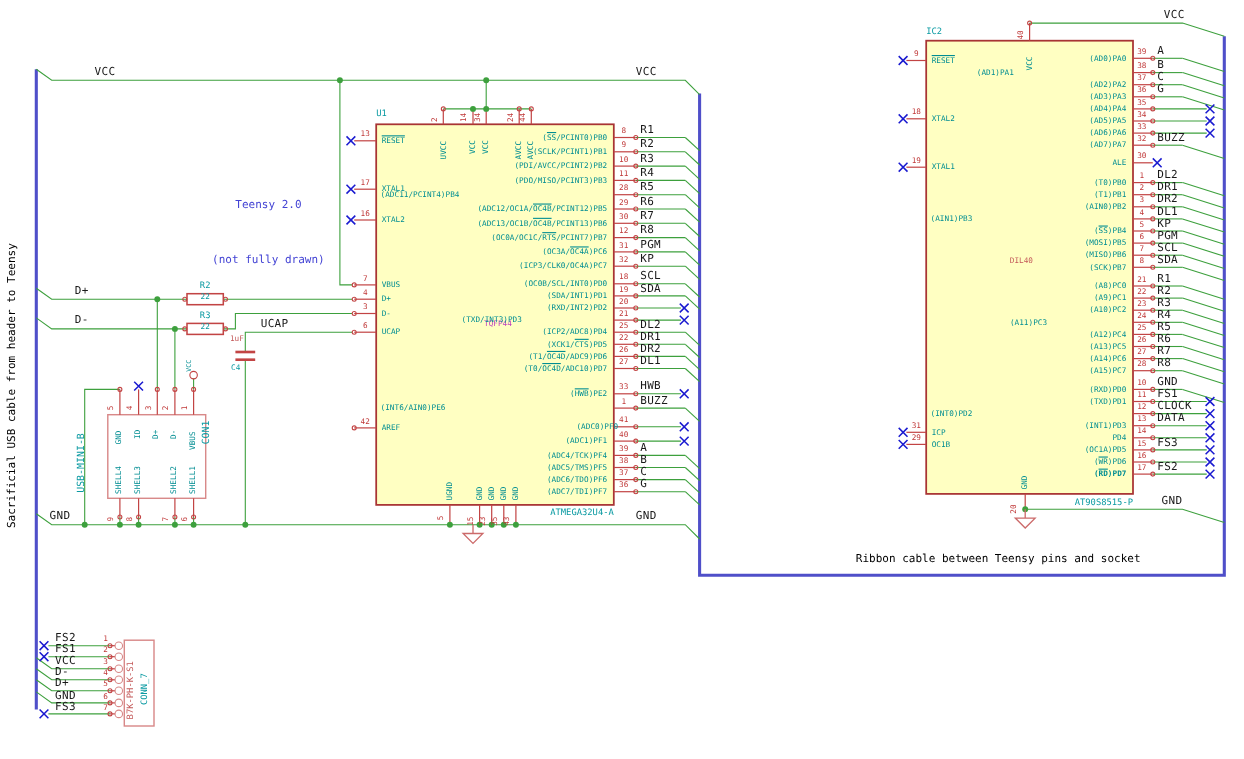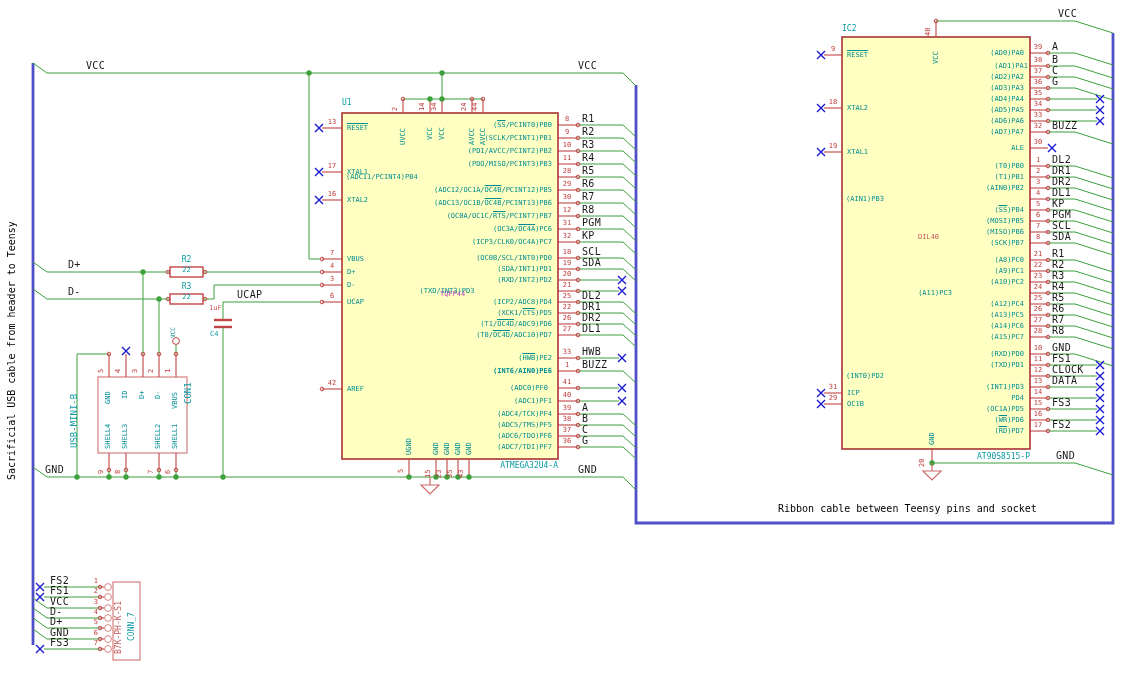--- a/index.html
+++ b/index.html
@@ -411,20 +411,24 @@
         <circle cx="932" cy="463" r="2.7" fill="#3da03d"></circle>
         <line x1="430" y1="477" x2="430" y2="485" stroke="#cc6a6a" stroke-width="1.2"></line>
         <path d="M421 485L439 485L430 494Z" fill="none" stroke="#cc6a6a" stroke-width="1.2"></path>
         <line x1="932" y1="463" x2="932" y2="471" stroke="#cc6a6a" stroke-width="1.2"></line>
         <path d="M923 471L941 471L932 480Z" fill="none" stroke="#cc6a6a" stroke-width="1.2"></path>
       </g>
   </svg>
 
   <div id="note-sacrificial" class="v note" style="left:6px;top:212px;height:268px;width:12px"><span>Sacrificial USB cable from header to Teensy</span></div>
 
+  <div style="left: 188px; top: 143px; width: 112px; text-align: center; color: rgb(67, 67, 212);">
+    <div class="note" style="position:static">Teensy 2.0</div>
+    <div class="note" style="position:static">(not fully drawn)</div>
+  </div>
 
   <div class="note" style="left:778px;top:503px">Ribbon cable between Teensy pins and socket</div>
 
   <div class="ref" style="left:342px;top:98px">U1</div>
   <div class="fpm" style="left:440px;top:290px;color:var(--footprint_magenta)">TQFP44</div>
   <div class="ref" style="left:430px;top:461px;width:128px;text-align:right">ATMEGA32U4-A</div>
 
   <div class="ref" style="left:842px;top:24px">IC2</div>
   <div class="fpm" style="left:918px;top:233px;color:var(--footprint_pink)">DIL40</div>
   <div class="ref" style="left:900px;top:452px;width:130px;text-align:right">AT90S8515-P</div>
@@ -508,24 +512,24 @@
     <div class="pnum" style="left: 558px; top: 314px; width: 18px; text-align: center;">26</div>
     <div class="pn" style="left: 346px; top: 320px; width: 206px; text-align: right;"><span>(T1/</span><span class="ov">OC4D</span><span>/ADC9)PD6</span></div>
     <div class="nl" style="left: 582px; top: 312px;"><span>DR2</span></div>
     <div class="pnum" style="left: 558px; top: 325px; width: 18px; text-align: center;">27</div>
     <div class="pn" style="left: 346px; top: 331px; width: 206px; text-align: right;"><span>(T0/</span><span class="ov">OC4D</span><span>/ADC10)PD7</span></div>
     <div class="nl" style="left: 582px; top: 323px;"><span>DL1</span></div>
     <div class="pnum" style="left: 558px; top: 348px; width: 18px; text-align: center;">33</div>
     <div class="pn" style="left: 346px; top: 354px; width: 206px; text-align: right;"><span>(</span><span class="ov">HWB</span><span>)PE2</span></div>
     <div class="nl" style="left: 582px; top: 346px;"><span>HWB</span></div>
     <div class="pnum" style="left: 558px; top: 361px; width: 18px; text-align: center;">1</div>
-    <div class="pn" style="left: 346px; top: 367px; width: 206px; text-align: right; font-weight: bold;"><span>(INT6/AIN0)PE6</span></div>
+    <div class="pn" style="left: 346px; top: 367px; width: 206px; "><span>(INT6/AIN0)PE6</span></div>
     <div class="nl" style="left: 582px; top: 359px;"><span>BUZZ</span></div>
     <div class="pnum" style="left: 558px; top: 378px; width: 18px; text-align: center;">41</div>
-    <div class="pn" style="left: 342px; top: 384px; width: 206px; text-align: right;"><span>(ADC0)PF0</span></div>
+    <div class="pn" style="left: 356px; top: 384px; width: 206px; text-align: right;"><span>(ADC0)PF0</span></div>
     <div class="pnum" style="left: 558px; top: 391px; width: 18px; text-align: center;">40</div>
     <div class="pn" style="left: 346px; top: 397px; width: 206px; text-align: right;"><span>(ADC1)PF1</span></div>
     <div class="pnum" style="left: 558px; top: 404px; width: 18px; text-align: center;">39</div>
     <div class="pn" style="left: 346px; top: 410px; width: 206px; text-align: right;"><span>(ADC4/TCK)PF4</span></div>
     <div class="nl" style="left: 582px; top: 402px;"><span>A</span></div>
     <div class="pnum" style="left: 558px; top: 415px; width: 18px; text-align: center;">38</div>
     <div class="pn" style="left: 346px; top: 421px; width: 206px; text-align: right;"><span>(ADC5/TMS)PF5</span></div>
     <div class="nl" style="left: 582px; top: 413px;"><span>B</span></div>
     <div class="pnum" style="left: 558px; top: 426px; width: 18px; text-align: center;">37</div>
     <div class="pn" style="left: 346px; top: 432px; width: 206px; text-align: right;"><span>(ADC6/TDO)PF6</span></div>
@@ -540,21 +544,21 @@
     <div class="pnum" style="left: 824px; top: 142px; width: 18px; text-align: center;">19</div>
     <div class="pn" style="left: 847px; top: 148px;"><span>XTAL1</span></div>
     <div class="pnum" style="left: 824px; top: 383px; width: 18px; text-align: center;">31</div>
     <div class="pn" style="left: 847px; top: 389px;"><span>ICP</span></div>
     <div class="pnum" style="left: 824px; top: 394px; width: 18px; text-align: center;">29</div>
     <div class="pn" style="left: 847px; top: 400px;"><span>OC1B</span></div>
     <div class="pnum" style="left: 1030px; top: 43px; width: 16px; text-align: center;">39</div>
     <div class="pn" style="left: 846px; top: 49px; width: 178px; text-align: right;"><span>(AD0)PA0</span></div>
     <div class="nl" style="left: 1052px; top: 41px;"><span>A</span></div>
     <div class="pnum" style="left: 1030px; top: 56px; width: 16px; text-align: center;">38</div>
-    <div class="pn" style="left: 850px; top: 62px; width: 178px; text-align: right;"><span>(AD1)PA1</span></div>
+    <div class="pn" style="left: 888px; top: 62px; width: 178px; "><span>(AD1)PA1</span></div>
     <div class="nl" style="left: 1052px; top: 54px;"><span>B</span></div>
     <div class="pnum" style="left: 1030px; top: 67px; width: 16px; text-align: center;">37</div>
     <div class="pn" style="left: 846px; top: 73px; width: 178px; text-align: right;"><span>(AD2)PA2</span></div>
     <div class="nl" style="left: 1052px; top: 65px;"><span>C</span></div>
     <div class="pnum" style="left: 1030px; top: 78px; width: 16px; text-align: center;">36</div>
     <div class="pn" style="left: 846px; top: 84px; width: 178px; text-align: right;"><span>(AD3)PA3</span></div>
     <div class="nl" style="left: 1052px; top: 76px;"><span>G</span></div>
     <div class="pnum" style="left: 1030px; top: 89px; width: 16px; text-align: center;">35</div>
     <div class="pn" style="left: 846px; top: 95px; width: 178px; text-align: right;"><span>(AD4)PA4</span></div>
     <div class="pnum" style="left: 1030px; top: 100px; width: 16px; text-align: center;">34</div>
@@ -627,21 +631,21 @@
     <div class="pn" style="left: 846px; top: 383px; width: 178px; text-align: right;"><span>(INT1)PD3</span></div>
     <div class="nl" style="left: 1052px; top: 375px;"><span>DATA</span></div>
     <div class="pnum" style="left: 1030px; top: 388px; width: 16px; text-align: center;">14</div>
     <div class="pn" style="left: 846px; top: 394px; width: 178px; text-align: right;"><span>PD4</span></div>
     <div class="pnum" style="left: 1030px; top: 399px; width: 16px; text-align: center;">15</div>
     <div class="pn" style="left: 846px; top: 405px; width: 178px; text-align: right;"><span>(OC1A)PD5</span></div>
     <div class="nl" style="left: 1052px; top: 397px;"><span>FS3</span></div>
     <div class="pnum" style="left: 1030px; top: 410px; width: 16px; text-align: center;">16</div>
     <div class="pn" style="left: 846px; top: 416px; width: 178px; text-align: right;"><span>(</span><span class="ov">WR</span><span>)PD6</span></div>
     <div class="pnum" style="left: 1030px; top: 421px; width: 16px; text-align: center;">17</div>
-    <div class="pn" style="left: 846px; top: 427px; width: 178px; text-align: right;"><span>(</span><span class="ov">RD</span><span>)PD7</span></div>
+    <div class="pn" style="left: 846px; top: 427px; width: 178px; text-align: right; font-weight: bold;"><span>(</span><span class="ov">RD</span><span>)PD7</span></div>
     <div class="nl" style="left: 1052px; top: 419px;"><span>FS2</span></div>
     <div class="pnum v" style="left: 391px; top: 99px; height: 12px; width: 9px;">2</div>
     <div class="pn v" style="left: 399px; top: 117px; height: 28px; width: 9px;">UVCC</div>
     <div class="pnum v" style="left: 418px; top: 94px; height: 17px; width: 9px;">14</div>
     <div class="pn v" style="left: 426px; top: 117px; height: 23px; width: 9px;">VCC</div>
     <div class="pnum v" style="left: 430px; top: 94px; height: 17px; width: 9px;">34</div>
     <div class="pn v" style="left: 438px; top: 117px; height: 23px; width: 9px;">VCC</div>
     <div class="pnum v" style="left: 460px; top: 94px; height: 17px; width: 9px;">24</div>
     <div class="pn v" style="left: 468px; top: 117px; height: 28px; width: 9px;">AVCC</div>
     <div class="pnum v" style="left: 471px; top: 94px; height: 17px; width: 9px;">44</div>

